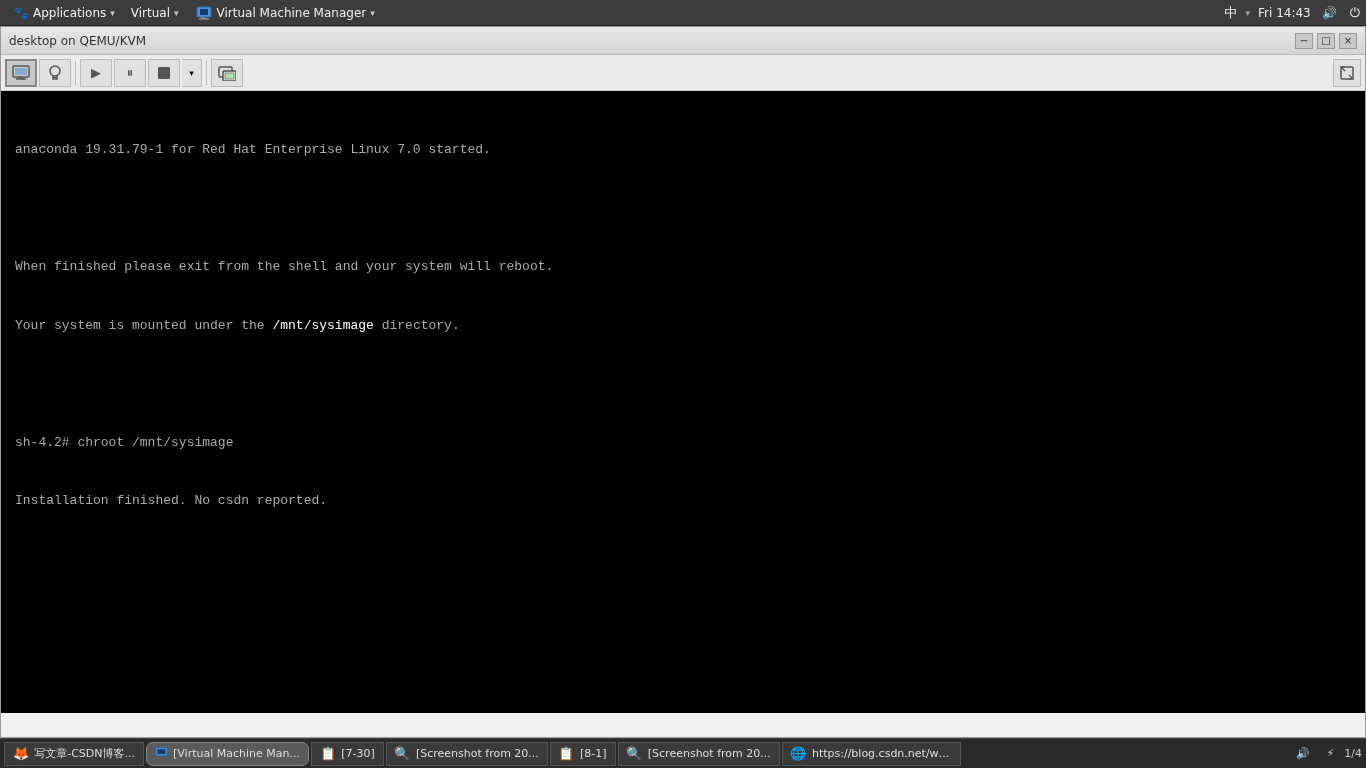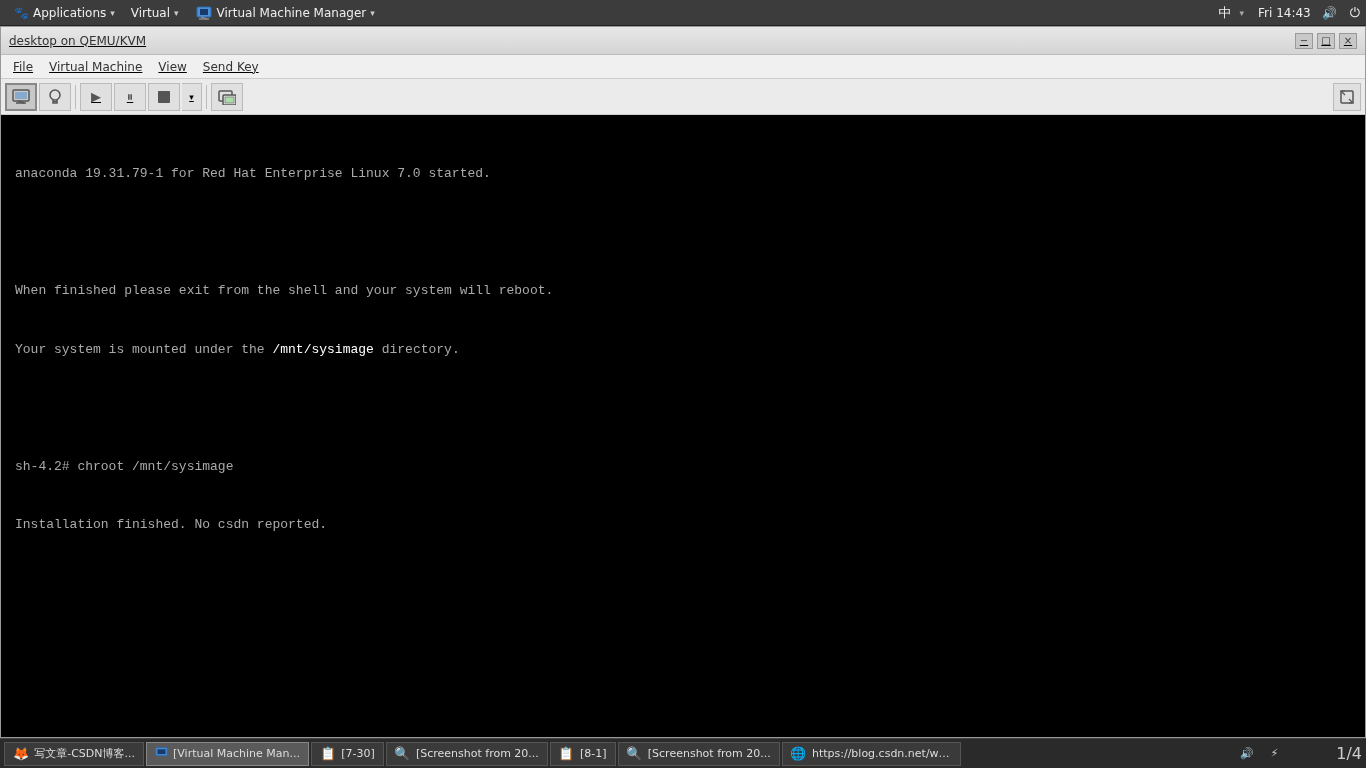--- a/index.html
+++ b/index.html
@@ -56,21 +56,20 @@
       height: 18px;
       display: inline-flex;
       align-items: center;
       justify-content: center;
     }
 
     
     #vmm-window {
       background: #f0f0f0;
       border: 1px solid #999;
-      text-decoration: underline;
     }
 
     
     #vmm-titlebar {
       height: 28px;
       background: linear-gradient(to bottom, #e8e8e8, #d4d4d4);
       display: flex;
       align-items: center;
       justify-content: space-between;
       padding: 0 8px;
@@ -217,20 +216,21 @@
       background: #3a3a3a;
       border: 1px solid #555;
       cursor: pointer;
       white-space: nowrap;
       overflow: hidden;
       max-width: 185px;
     }
     .taskbar-item.active {
       background: #5a5a5a;
       border-color: #888;
+      border-radius: 7px;
     }
     .taskbar-icon {
       font-size: 13px;
       flex-shrink: 0;
     }
     .taskbar-label {
       overflow: hidden;
       text-overflow: ellipsis;
       max-width: 140px;
     }
@@ -240,23 +240,22 @@
       align-items: center;
       gap: 4px;
       color: #ccc;
       font-size: 11px;
     }
     .taskbar-right-item {
       padding: 2px 6px;
       cursor: pointer;
     }
     .taskbar-page-num {
-      font-size: 16px;
+      font-size: 11px;
       color: #ccc;
-      margin-left: 48px;
     }
   </style>
 </head>
 <body>
 
 <div id="system-bar">
   <div id="system-bar-left">
     <div class="sys-menu-item">
       <span>🐾</span>
       <span>Applications</span>
@@ -275,43 +274,37 @@
           <line x1="3" y1="14" x2="13" y2="14" stroke="#888" stroke-width="1.5"></line>
         </svg>
       </span>
       <span>Virtual Machine Manager</span>
       <span class="sys-menu-arrow">▾</span>
     </div>
   </div>
   <div id="system-bar-right">
     <span class="sys-icon" style="font-size:13px; color:#eee;">中</span>
     <span style="font-size:9px; color:#aaa;">▾</span>
-    <span style="margin-left:6px;">Fri 14:43</span>
+    <span style="">Fri 14:43</span>
     <span style="margin-left:4px;">🔊</span>
     <span style="margin-left:4px; font-size:13px;">⏻</span>
   </div>
 </div>
 
 <div id="vmm-window" style="position:relative; top:0; left:0; width:1366px; height:calc(768px - 26px - 30px);">
 
   <div id="vmm-titlebar">
     <span id="vmm-title">desktop on QEMU/KVM</span>
     <div id="vmm-window-controls">
       <div class="win-btn">−</div>
       <div class="win-btn">□</div>
       <div class="win-btn">×</div>
     </div>
   </div>
 
-  <div id="vmm-menubar">
-    <div class="vmm-menu-item">File</div>
-    <div class="vmm-menu-item">Virtual Machine</div>
-    <div class="vmm-menu-item">View</div>
-    <div class="vmm-menu-item">Send Key</div>
-  </div>
 
   <div id="vmm-toolbar">
 
     <div class="toolbar-btn active">
       <svg width="18" height="16" viewBox="0 0 18 16">
         <rect x="1" y="1" width="16" height="11" rx="1" fill="none" stroke="#555" stroke-width="1.5"></rect>
         <rect x="3" y="3" width="12" height="7" fill="#88aacc"></rect>
         <line x1="6" y1="12" x2="12" y2="14" stroke="#555" stroke-width="1.5"></line>
         <line x1="4" y1="14" x2="14" y2="14" stroke="#555" stroke-width="1.5"></line>
       </svg>

